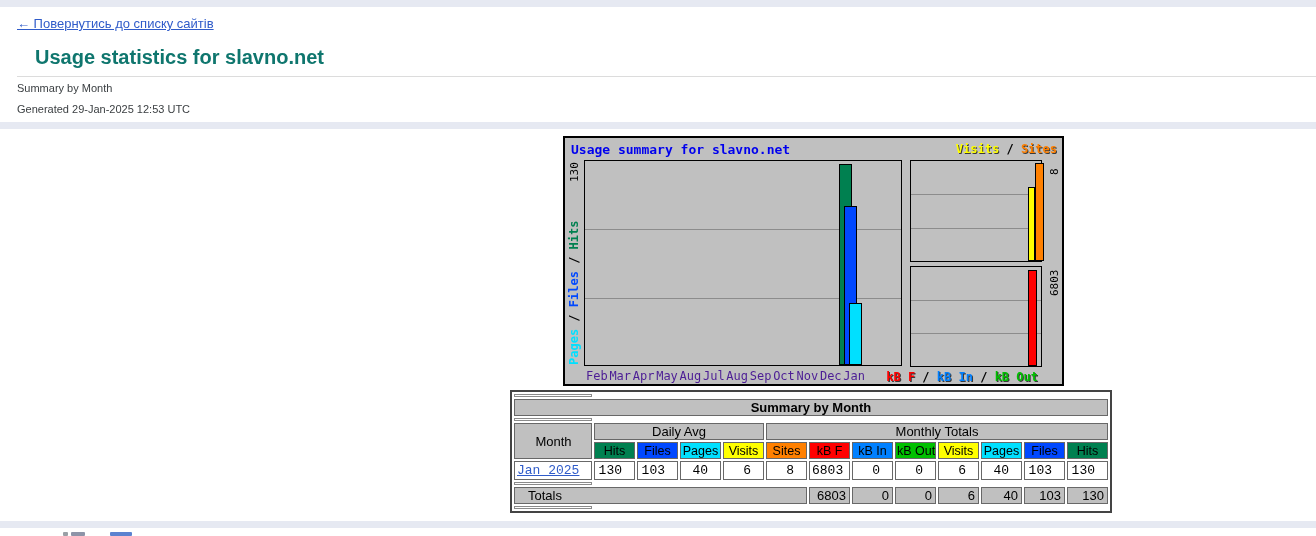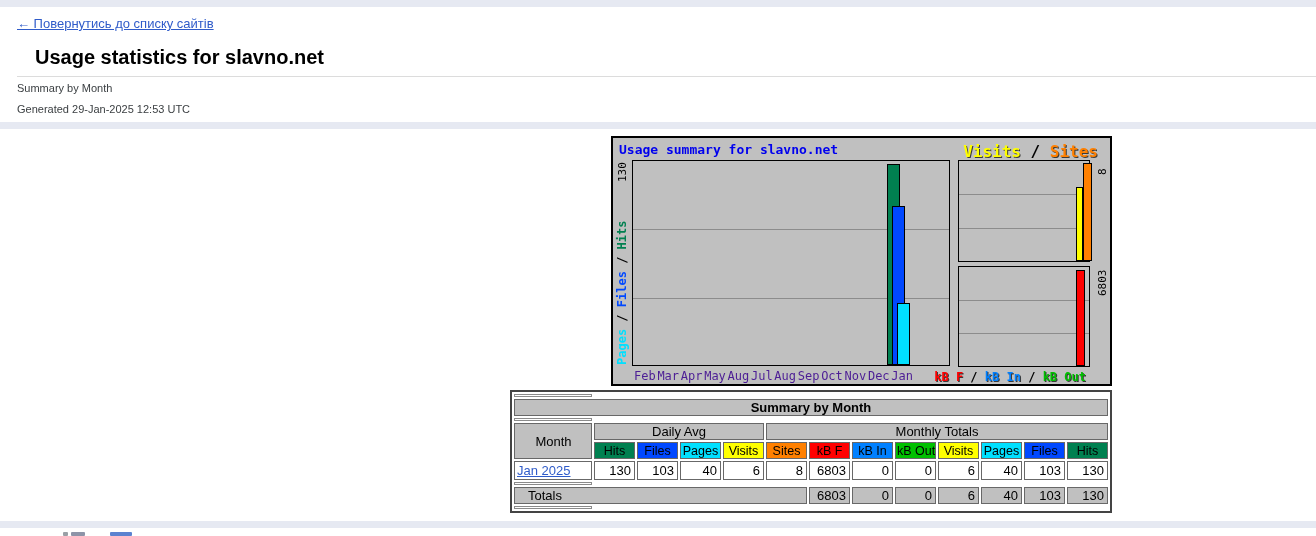--- a/index.html
+++ b/index.html
@@ -3,29 +3,29 @@
 <meta charset="utf-8">
 <style>
   * { margin:0; padding:0; box-sizing:border-box; }
   body { background:#fff; font-family:"Liberation Sans", sans-serif; }
   #screen { position:relative; width:1316px; height:536px; background:#fff; overflow:hidden; }
 
   .band { position:absolute; left:0; width:1316px; height:7px; background:#e6e9f2; }
 
   
   .back-link { position:absolute; left:17px; top:16px; font-size:13px; color:#2f5bc9; text-decoration:underline; cursor:pointer; }
-  .page-title { position:absolute; left:35px; top:46px; font-size:20px; font-weight:bold; color:#000000; }
+  .page-title { position:absolute; left:35px; top:46px; font-size:20px; font-weight:bold; color:#0f766e; }
   .hdr-divider { position:absolute; left:17px; top:76px; width:1299px; height:1px; background:#dcdcdc; }
   .sub { position:absolute; left:17px; font-size:11px; color:#3c4043; }
 
   
   .chart { position:absolute; left:563px; top:136px; width:501px; height:250px; background:#c0c0c0; border:2px solid #000;
-           font-family:"DejaVu Sans Mono", monospace;margin-left:48px; }
+           font-family:"DejaVu Sans Mono", monospace; }
   .chart-title { position:absolute; left:6px; top:4px; font-size:13px; font-weight:bold; color:#0000ee; letter-spacing:0px; white-space:pre; }
-  .legend-top { position:absolute; right:12px; top:4px; font-size:16px; font-weight:bold; text-shadow:1px 1px 0 #3a3a3a; white-space:pre; }
+  .legend-top { position:absolute; right:5px; top:4px; font-size:12px; font-weight:bold; text-shadow:1px 1px 0 #3a3a3a; white-space:pre; }
   .legend-bottom { position:absolute; right:24px; top:232px; font-size:12px; font-weight:bold; text-shadow:1px 1px 0 #3a3a3a; white-space:pre; }
   .legend-sep { color:#000; text-shadow:none; }
   .plot { position:absolute; background:#c0c0c0; border:1px solid #000; }
   .plot-main { left:19px; top:22px; width:318px; height:206px; }
   .plot-vs   { left:345px; top:22px; width:132px; height:102px; }
   .plot-kb   { left:345px; top:128px; width:132px; height:101px; }
   .gridline { position:absolute; left:0; width:100%; height:1px; background:#8c8c8c; }
   .bar { position:absolute; bottom:0; border:1px solid #000; }
   .rot { position:absolute; transform:rotate(-90deg); transform-origin:0 0; white-space:pre; }
   .ymax-label { font-size:11px; color:#000; }
@@ -35,21 +35,21 @@
   
   .sum-table { position:absolute; left:510px; top:390px; width:598px; border-collapse:separate; border-spacing:2px;
                background:#fff; border:2px solid #444; table-layout:fixed; font-family:"Liberation Sans", sans-serif; }
   .sum-table th, .sum-table td { border:1px solid #686868; font-weight:normal; font-size:13px; color:#000;
                overflow:hidden; white-space:nowrap; padding:0 2px; }
   .sum-table .spacer th { height:3px; background:#fff; border:1px solid #8a8a8a; padding:0; }
   .sum-table .title-row th { background:#c0c0c0; font-weight:bold; height:16px; text-align:center; }
   .sum-table .group-row th { background:#c0c0c0; height:16px; text-align:center; }
   .sum-table .month-hdr { background:#c0c0c0; text-align:left; padding-left:3px; }
   .sum-table .color-row th { height:17px; font-size:12.5px; text-align:center; padding:0 1px; }
-  .sum-table .data-row td { background:#fff; height:19px; text-align:right; padding-right:3px; }
+  .sum-table .data-row td { background:#fff; height:19px; text-align:right; padding-right:12px;font-family:Liberation Mono, monospace; }
   .sum-table .data-row td.month-cell { text-align:left; padding-left:2px; }
   .sum-table .month-link { color:#2f5bc9; text-decoration:underline; cursor:pointer; }
   .sum-table .totals-row td { background:#c0c0c0; height:17px; text-align:right; padding-right:3px; }
   .sum-table .totals-row td.totals-label { text-align:left; padding-left:13px; }
 
   
   .footer-sliver { position:absolute; left:63px; top:532px; height:4px; display:flex; gap:3px; overflow:hidden; }
   .footer-sliver i { display:block; height:4px; border-radius:1px; }
 </style>
 </head>

